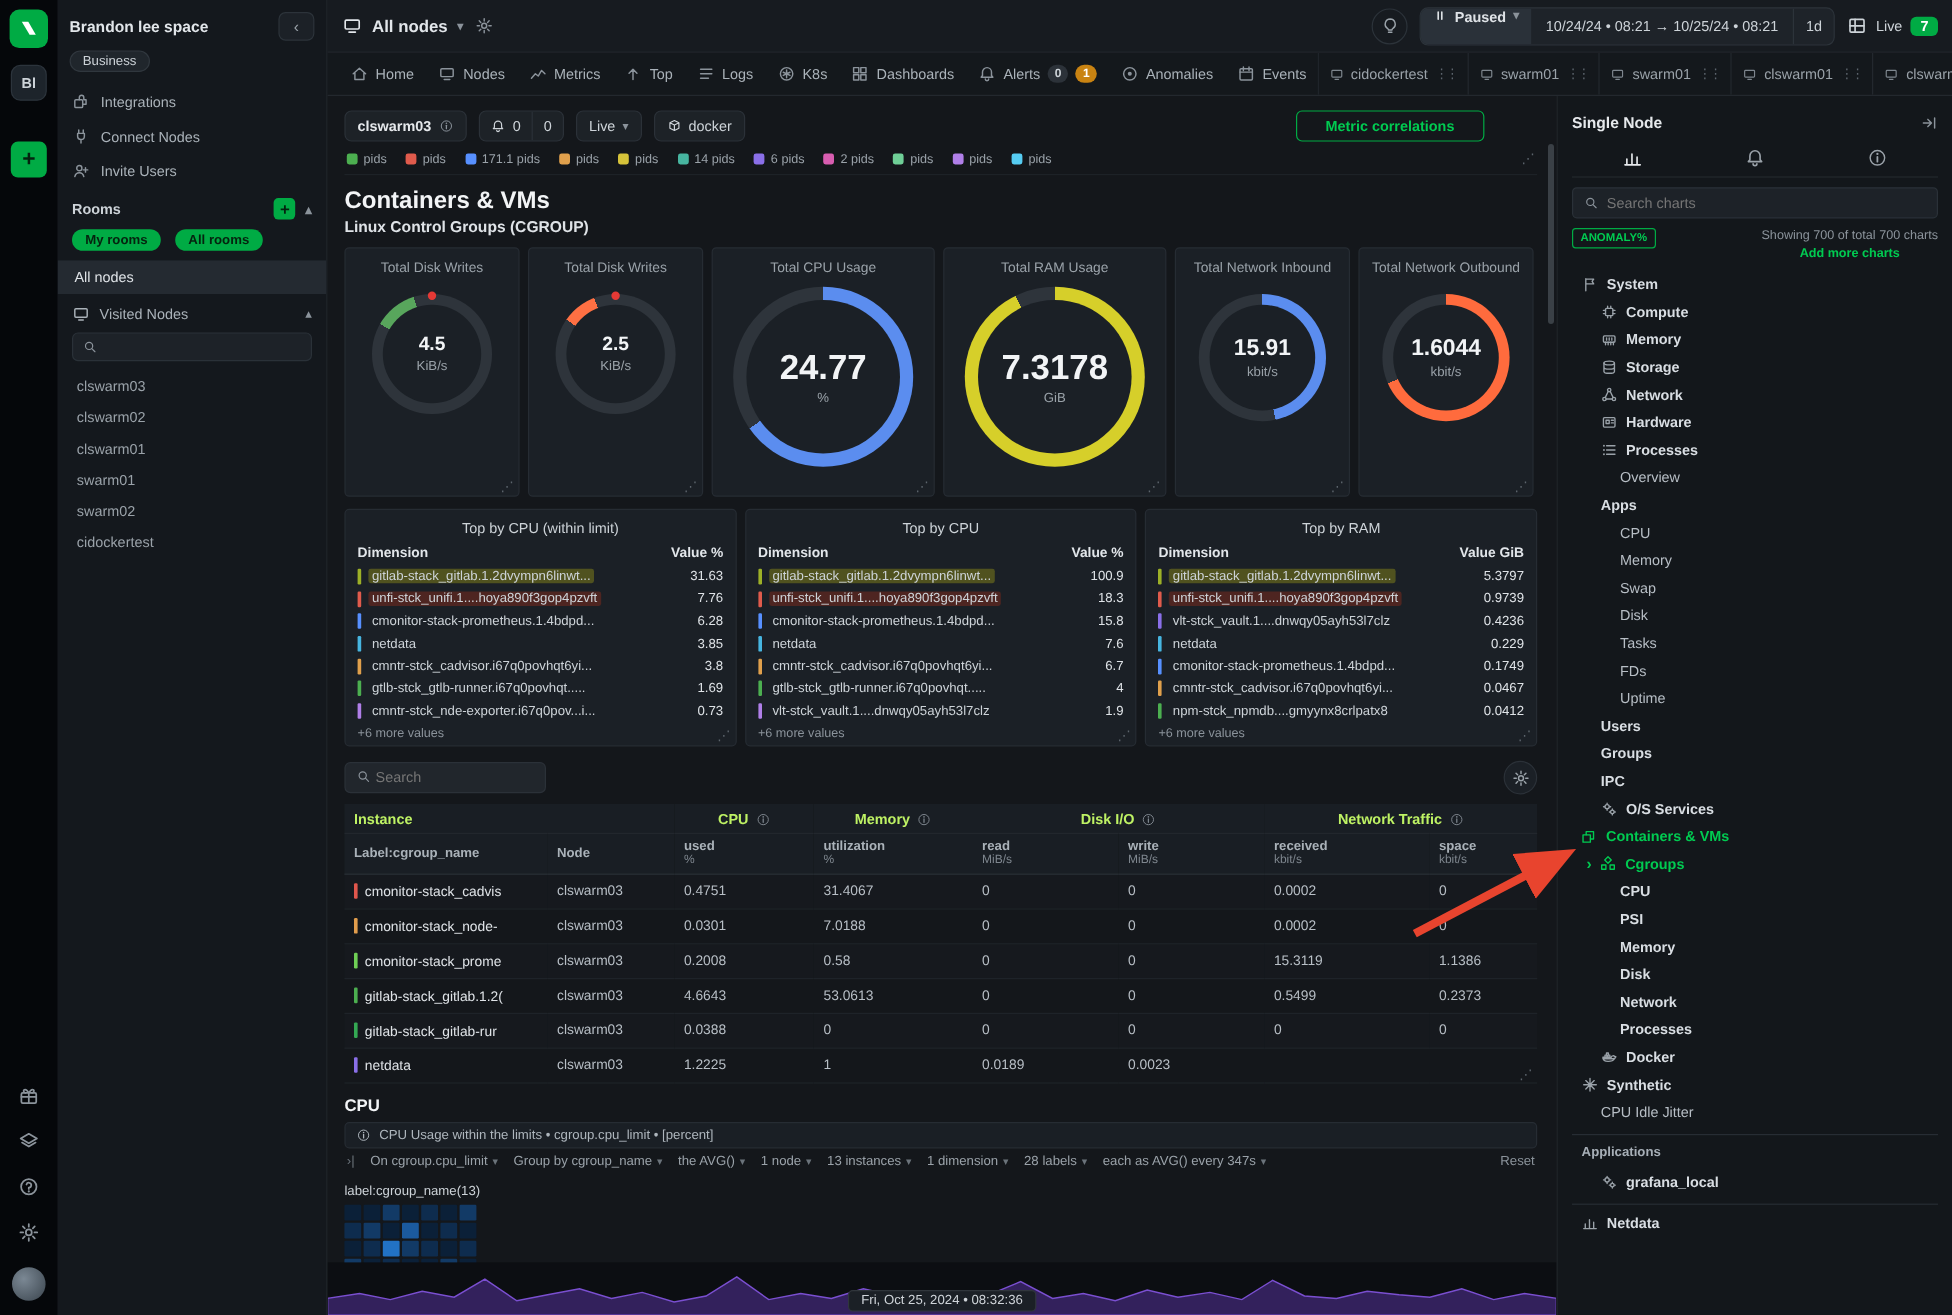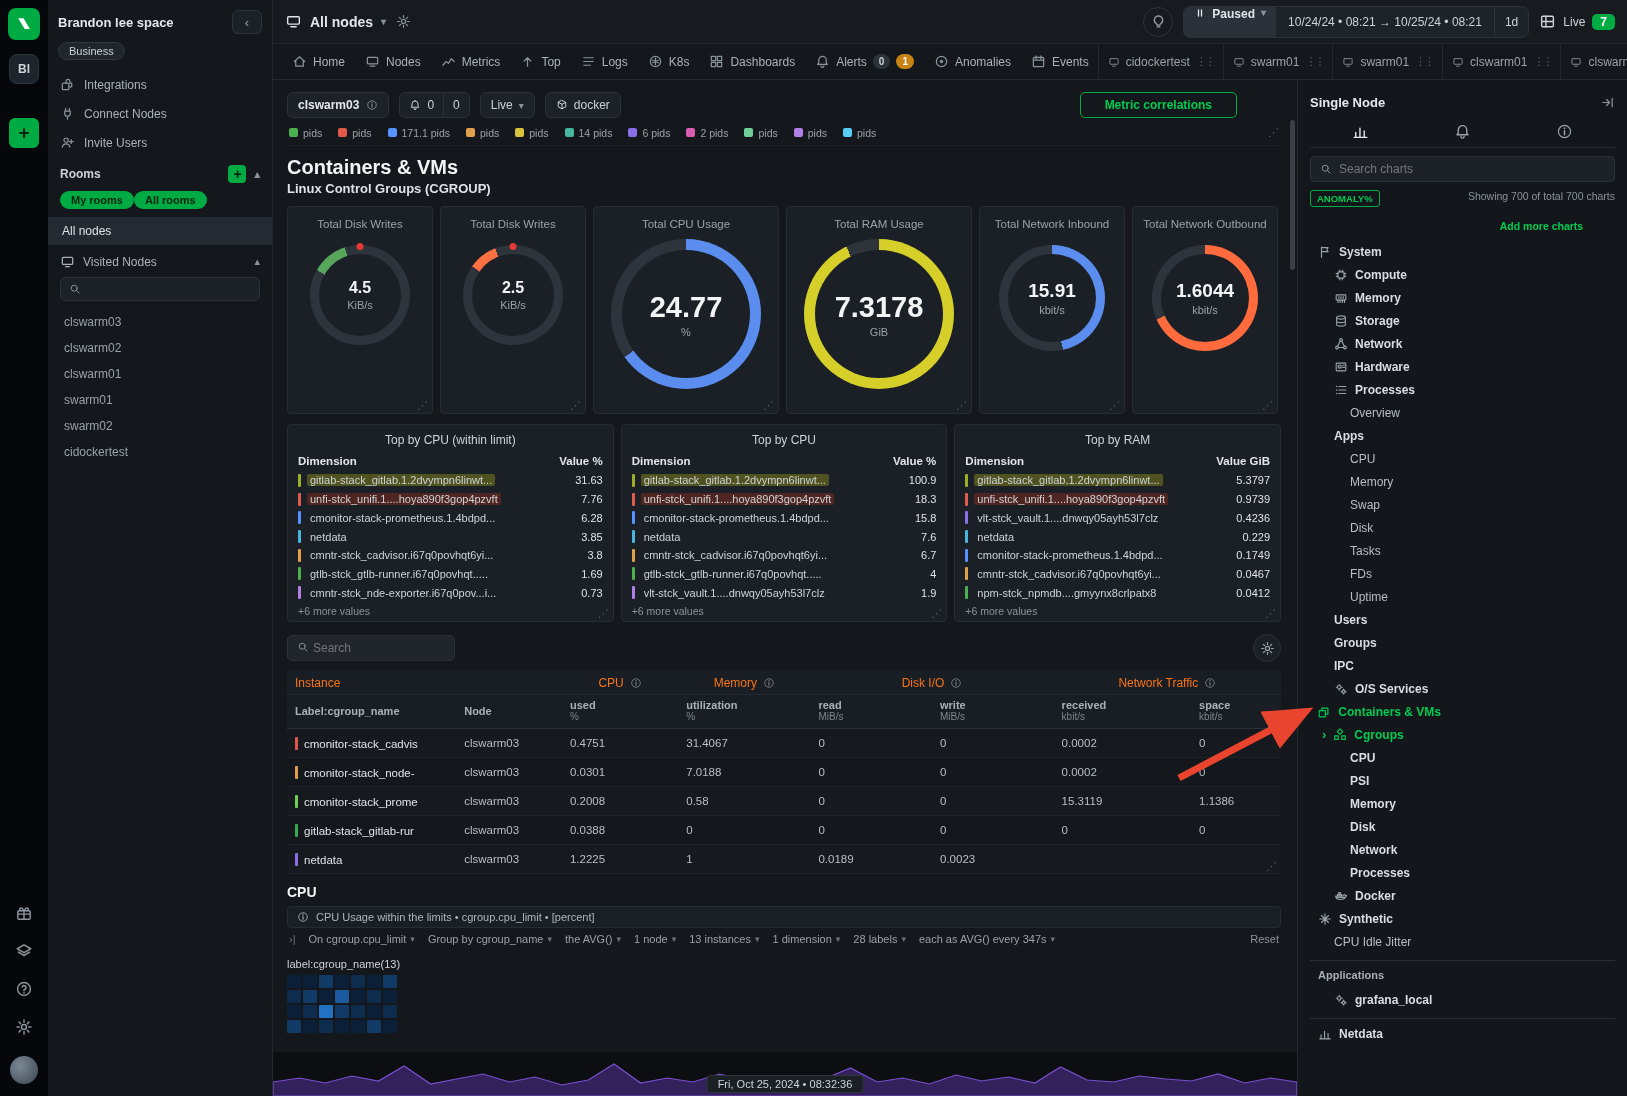--- a/index.html
+++ b/index.html
@@ -22,21 +22,21 @@
 .ws{width:225px;background:#14181d;border-right:1px solid #23282e;display:flex;flex-direction:column;padding:10px 0;overflow:hidden}
 .ws-head{display:flex;align-items:center;justify-content:space-between;padding:0 10px 6px}
 .ws-name{font-size:13px;font-weight:700;color:#e2e6ea}
 .collapse-btn{width:30px;height:24px;border:1px solid #2c333a;border-radius:6px;background:#1c2127;color:#9aa2a9;display:flex;align-items:center;justify-content:center;cursor:pointer;font-size:13px}
 .plan-pill{margin:2px 10px 10px;display:inline-block;align-self:flex-start;background:#20262c;border:1px solid #30373e;border-radius:10px;padding:2px 10px;font-size:11px;color:#cdd3d8}
 .ws-menu-item{display:flex;align-items:center;gap:9px;padding:7px 12px;color:#aab2b9;cursor:pointer;font-size:12px}
 .ws-menu-item .i{color:#8b939b}
 .rooms-row{display:flex;align-items:center;gap:8px;padding:8px 12px 6px;color:#cdd3d8;font-weight:700}
 .rooms-add{margin-left:auto;width:18px;height:18px;border-radius:4px;background:#00ab44;color:#04230f;font-weight:700;display:flex;align-items:center;justify-content:center;cursor:pointer;font-size:14px}
 .rooms-caret{color:#8b939b;cursor:pointer;font-size:11px}
-.filters{display:flex;gap:0;padding:2px 12px 8px}
+.filters{display:flex;gap:12px;padding:2px 12px 8px}
 .filter-pill{background:#00ab44;color:#05230f;font-weight:700;font-size:11px;border-radius:11px;padding:3px 11px;cursor:pointer}
 .room-item{padding:7px 14px;color:#dfe3e7;cursor:pointer}
 .room-item.active{background:#242a31}
 .visited-row{display:flex;align-items:center;gap:8px;padding:9px 12px 6px;color:#aab2b9;font-size:12px}
 .visited-row .caret{margin-left:auto;color:#8b939b;font-size:11px}
 .ws-search{margin:2px 12px 8px;display:flex;align-items:center;gap:6px;background:#1d2228;border:1px solid #2a3138;border-radius:5px;padding:4px 8px;color:#8b939b}
 .ws-search input{background:transparent;border:none;outline:none;color:#cdd3d8;width:100%;font-family:inherit;font-size:12px}
 .node-link{padding:6px 16px;color:#9aa2a9;cursor:pointer;font-size:12px}
 
 .zone{flex:1;display:flex;flex-direction:column;min-width:0}
@@ -117,21 +117,21 @@
 .trowd .vl{margin-left:auto;color:#dfe3e7;flex:0 0 auto}
 .more-link{color:#8b939b;font-size:10.5px;margin-top:3px}
 
 .search-row{display:flex;align-items:center;margin:12px 0 8px}
 .search-box{display:flex;align-items:flex-start;gap:4px;background:#21262c;border:1px solid #2b3138;border-radius:5px;padding:5px 9px;width:168px;color:#8b939b}
 .search-box input{background:transparent;border:none;outline:none;color:#dfe3e7;width:100%;font-family:inherit;font-size:12px}
 .round-btn{margin-left:auto;width:28px;height:28px;border-radius:50%;border:1px solid #2b3138;background:#1b2026;color:#9aa2a9;display:flex;align-items:center;justify-content:center;cursor:pointer}
 
 .itable{width:100%;border-collapse:collapse;table-layout:fixed;font-size:11.5px}
 .itable th,.itable td{text-align:left;padding:4px 8px;overflow:hidden;white-space:nowrap;text-overflow:ellipsis}
-.grow th{background:#191e24;color:#f97316;font-size:12px;font-weight:400;border-bottom:1px solid #22272d;padding-top:6px}
+.grow th{background:#191e24;color:#bef264;font-size:12px;font-weight:700;border-bottom:1px solid #22272d;padding-top:6px}
 .gwrap{display:flex;align-items:center;gap:6px}
 .gwrap.center{justify-content:center}
 .gwrap .i{color:#7e868e}
 .srow th{background:#191e24;border-bottom:1px solid #2a3036;padding-bottom:6px;cursor:pointer}
 .shl{color:#aab2b9;font-weight:700;font-size:11px}
 .shu{color:#7e868e;font-size:10px;font-weight:400}
 .irow td{border-bottom:1px solid #1e2329;color:#b8bfc6;height:29px}
 .irow td:first-child{color:#dfe3e7}
 .irow:nth-child(odd){background:#16191e}
 .rbar{display:inline-block;width:3px;height:13px;border-radius:1px;vertical-align:-2px;margin-right:6px}
@@ -158,21 +158,21 @@
 .rsb-collapse{color:#8b939b;cursor:pointer}
 .rsb-tabs{display:flex;align-items:center;justify-content:space-around;height:32px;border-bottom:1px solid #23282e;color:#9aa2a9}
 .rsb-tabs .i{width:17px;height:17px;cursor:pointer}
 .rsb-tabs .i.on{color:#e6e9ec}
 .rsb-search{margin-top:8px;display:flex;align-items:center;gap:7px;background:#1d2228;border:1px solid #2a3138;border-radius:4px;padding:5px 9px;color:#8b939b}
 .rsb-search input{background:transparent;border:none;outline:none;color:#dfe3e7;width:100%;font-family:inherit;font-size:12px}
 .rsb-meta{display:flex;align-items:flex-start;justify-content:space-between;margin-top:8px}
 .anomaly-badge{border:1px solid #00ab44;color:#00cb51;font-size:9.5px;font-weight:700;border-radius:3px;padding:2px 6px;cursor:pointer}
 .meta-right{text-align:center}
 .showing{color:#8b939b;font-size:10.5px}
-.addmore{color:#00cb51;font-size:10.5px;font-weight:700;margin-top:18px;cursor:pointer}
+.addmore{color:#00cb51;font-size:10.5px;font-weight:700;margin-top:3px;cursor:pointer}
 .tree{margin-top:8px;overflow:hidden}
 .trow{display:flex;align-items:center;gap:7px;height:23px;color:#b7bec5;cursor:pointer;font-size:12px}
 .trow .i{color:#9aa2a9;width:14px;height:14px}
 .trow.lvl0{padding-left:8px}
 .trow.lvl1{padding-left:24px}
 .trow.lvl2{padding-left:40px}
 .trow.b{font-weight:700;color:#d9dee3}
 .trow.act,.trow.act .tlabel{color:#00cb51}
 .trow.act .i{color:#00cb51}
 .chev{color:#00cb51;font-weight:700;font-size:13px;margin-left:-12px}
@@ -935,20 +935,30 @@
                   <td><span class="rbar" style="background:#6fcf55"></span><span>cmonitor-stack_prome</span></td>
                   <td>clswarm03</td>
                   <td>0.2008</td>
                   <td>0.58</td>
                   <td>0</td>
                   <td>0</td>
                   <td>15.3119</td>
                   <td>1.1386</td>
                 </tr>
                 <tr class="irow">
+                  <td><span class="rbar" style="background:#4caf50"></span><span>gitlab-stack_gitlab.1.2(</span></td>
+                  <td>clswarm03</td>
+                  <td>4.6643</td>
+                  <td>53.0613</td>
+                  <td>0</td>
+                  <td>0</td>
+                  <td>0.5499</td>
+                  <td>0.2373</td>
+                </tr>
+                <tr class="irow">
                   <td><span class="rbar" style="background:#34a853"></span><span>gitlab-stack_gitlab-rur</span></td>
                   <td>clswarm03</td>
                   <td>0.0388</td>
                   <td>0</td>
                   <td>0</td>
                   <td>0</td>
                   <td>0</td>
                   <td>0</td>
                 </tr>
                 <tr class="irow">

